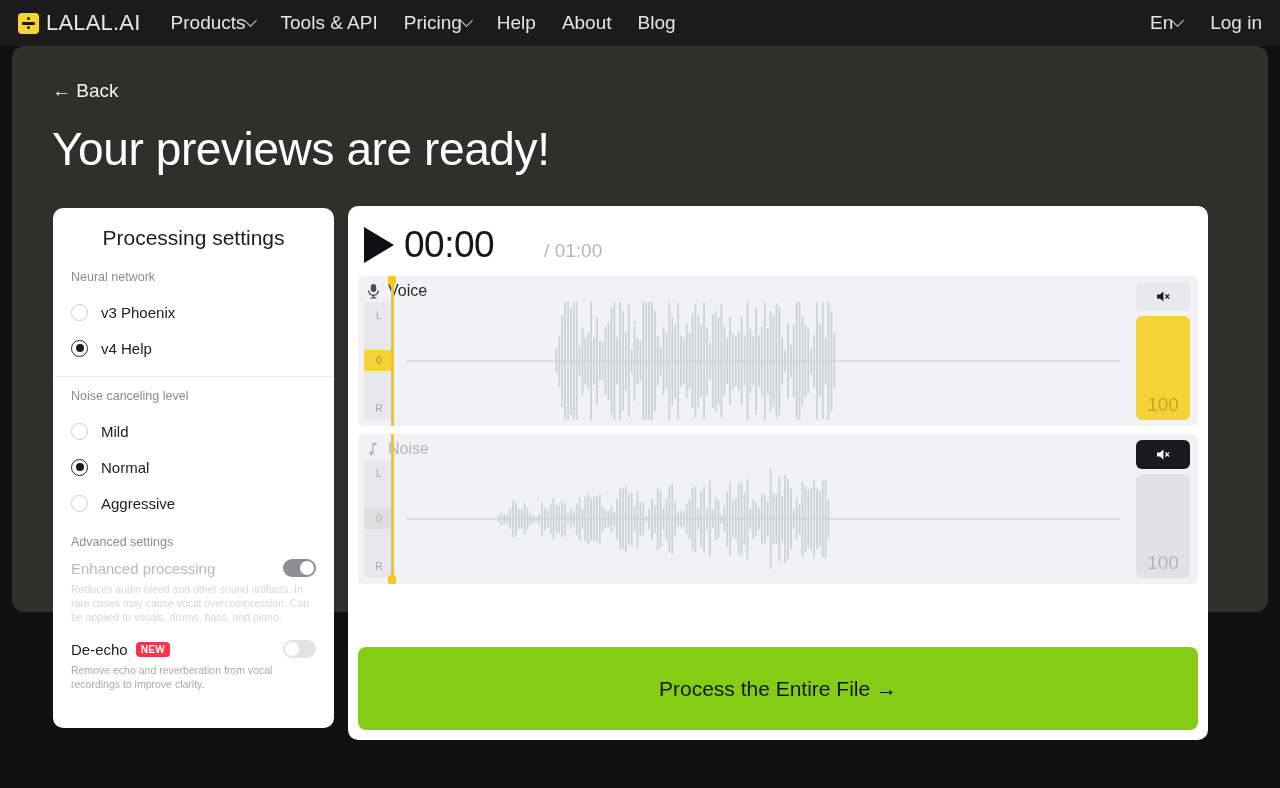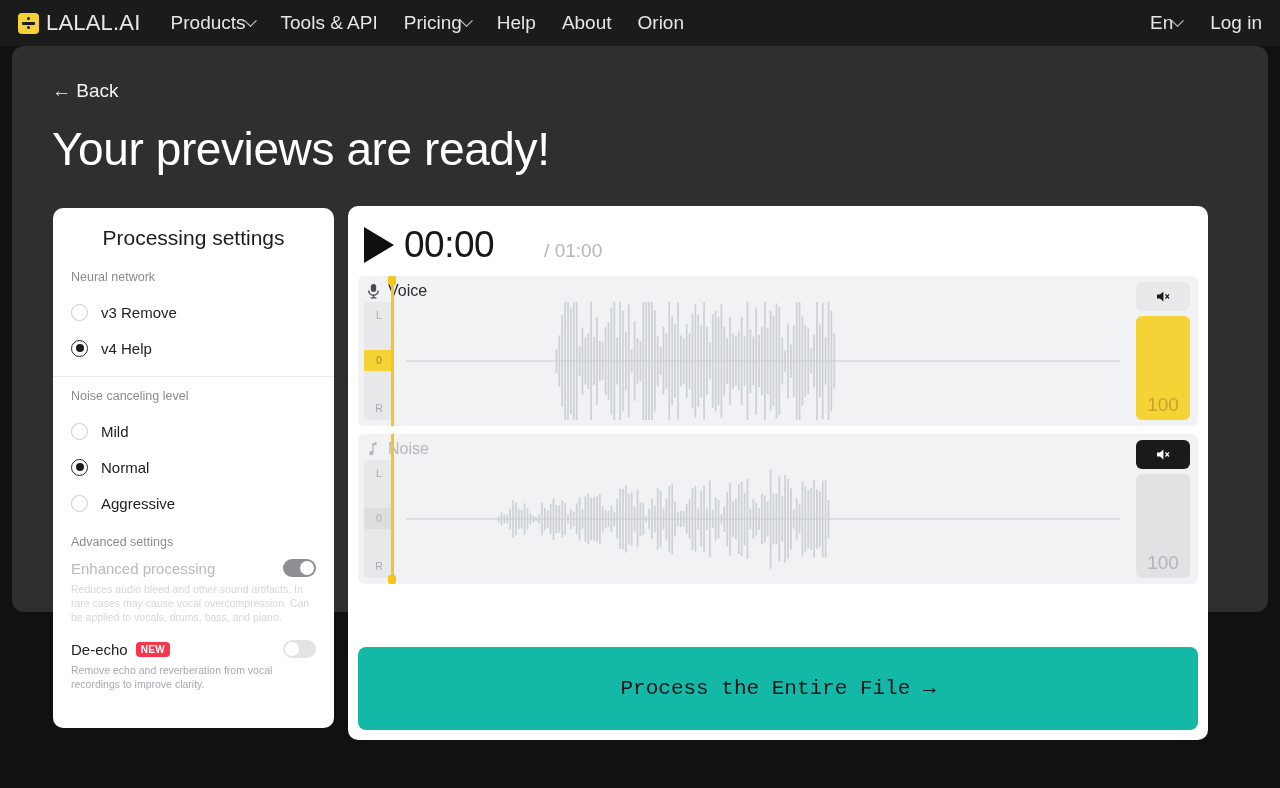--- a/index.html
+++ b/index.html
@@ -180,22 +180,22 @@
     position: absolute; top: 34px; bottom: 0; left: 0; width: 54px;
     background: #F5D336; border-radius: 6px; cursor: pointer;
     display: flex; align-items: flex-end; justify-content: center;
   }
   .vol-bar.dim { background: #e2e2e4; }
   .vol-val { font-size: 19px; color: #c6a42a; padding-bottom: 4px; }
   .vol-bar.dim .vol-val { color: #b4b4ba; }
 
   .cta {
     position: absolute; left: 10px; right: 10px; bottom: 10px; height: 83px;
-    background: #14b8a6; border-radius: 8px; border: none;
-    font-family: Liberation Mono, monospace; font-size: 21px; color: #16161a; cursor: pointer;
+    background: #84cc16; border-radius: 8px; border: none;
+    font-family: Liberation Sans, sans-serif; font-size: 21px; color: #16161a; cursor: pointer;
   }
 </style>
 </head>
 <body>
 
 <div id="root">
 
   <div class="navbar">
     <div class="brand">
       <div class="brand-mark"></div>
@@ -213,21 +213,21 @@
         <span>Pricing</span>
         <i class="caret"></i>
       </div>
       <div class="nav-link">
         <span>Help</span>
       </div>
       <div class="nav-link">
         <span>About</span>
       </div>
       <div class="nav-link">
-        <span>Orion</span>
+        <span>Blog</span>
       </div>
     </div>
     <div class="nav-right">
       <div class="nav-link">
         <span>En</span>
         <i class="caret"></i>
       </div>
       <div class="nav-link">Log in</div>
     </div>
   </div>
@@ -236,21 +236,21 @@
 
     <div class="back-link">← Back</div>
     <div class="page-title">Your previews are ready!</div>
 
     <div class="settings-card">
       <div class="settings-title">Processing settings</div>
 
       <div class="group-label">Neural network</div>
       <div class="radio-row">
         <span class="radio"></span>
-        <span class="radio-label">v3 Remove</span>
+        <span class="radio-label">v3 Phoenix</span>
       </div>
       <div class="radio-row">
         <span class="radio checked"></span>
         <span class="radio-label">v4 Help</span>
       </div>
 
       <div class="divider"></div>
 
       <div class="group-label">Noise canceling level</div>
       <div class="radio-row">

